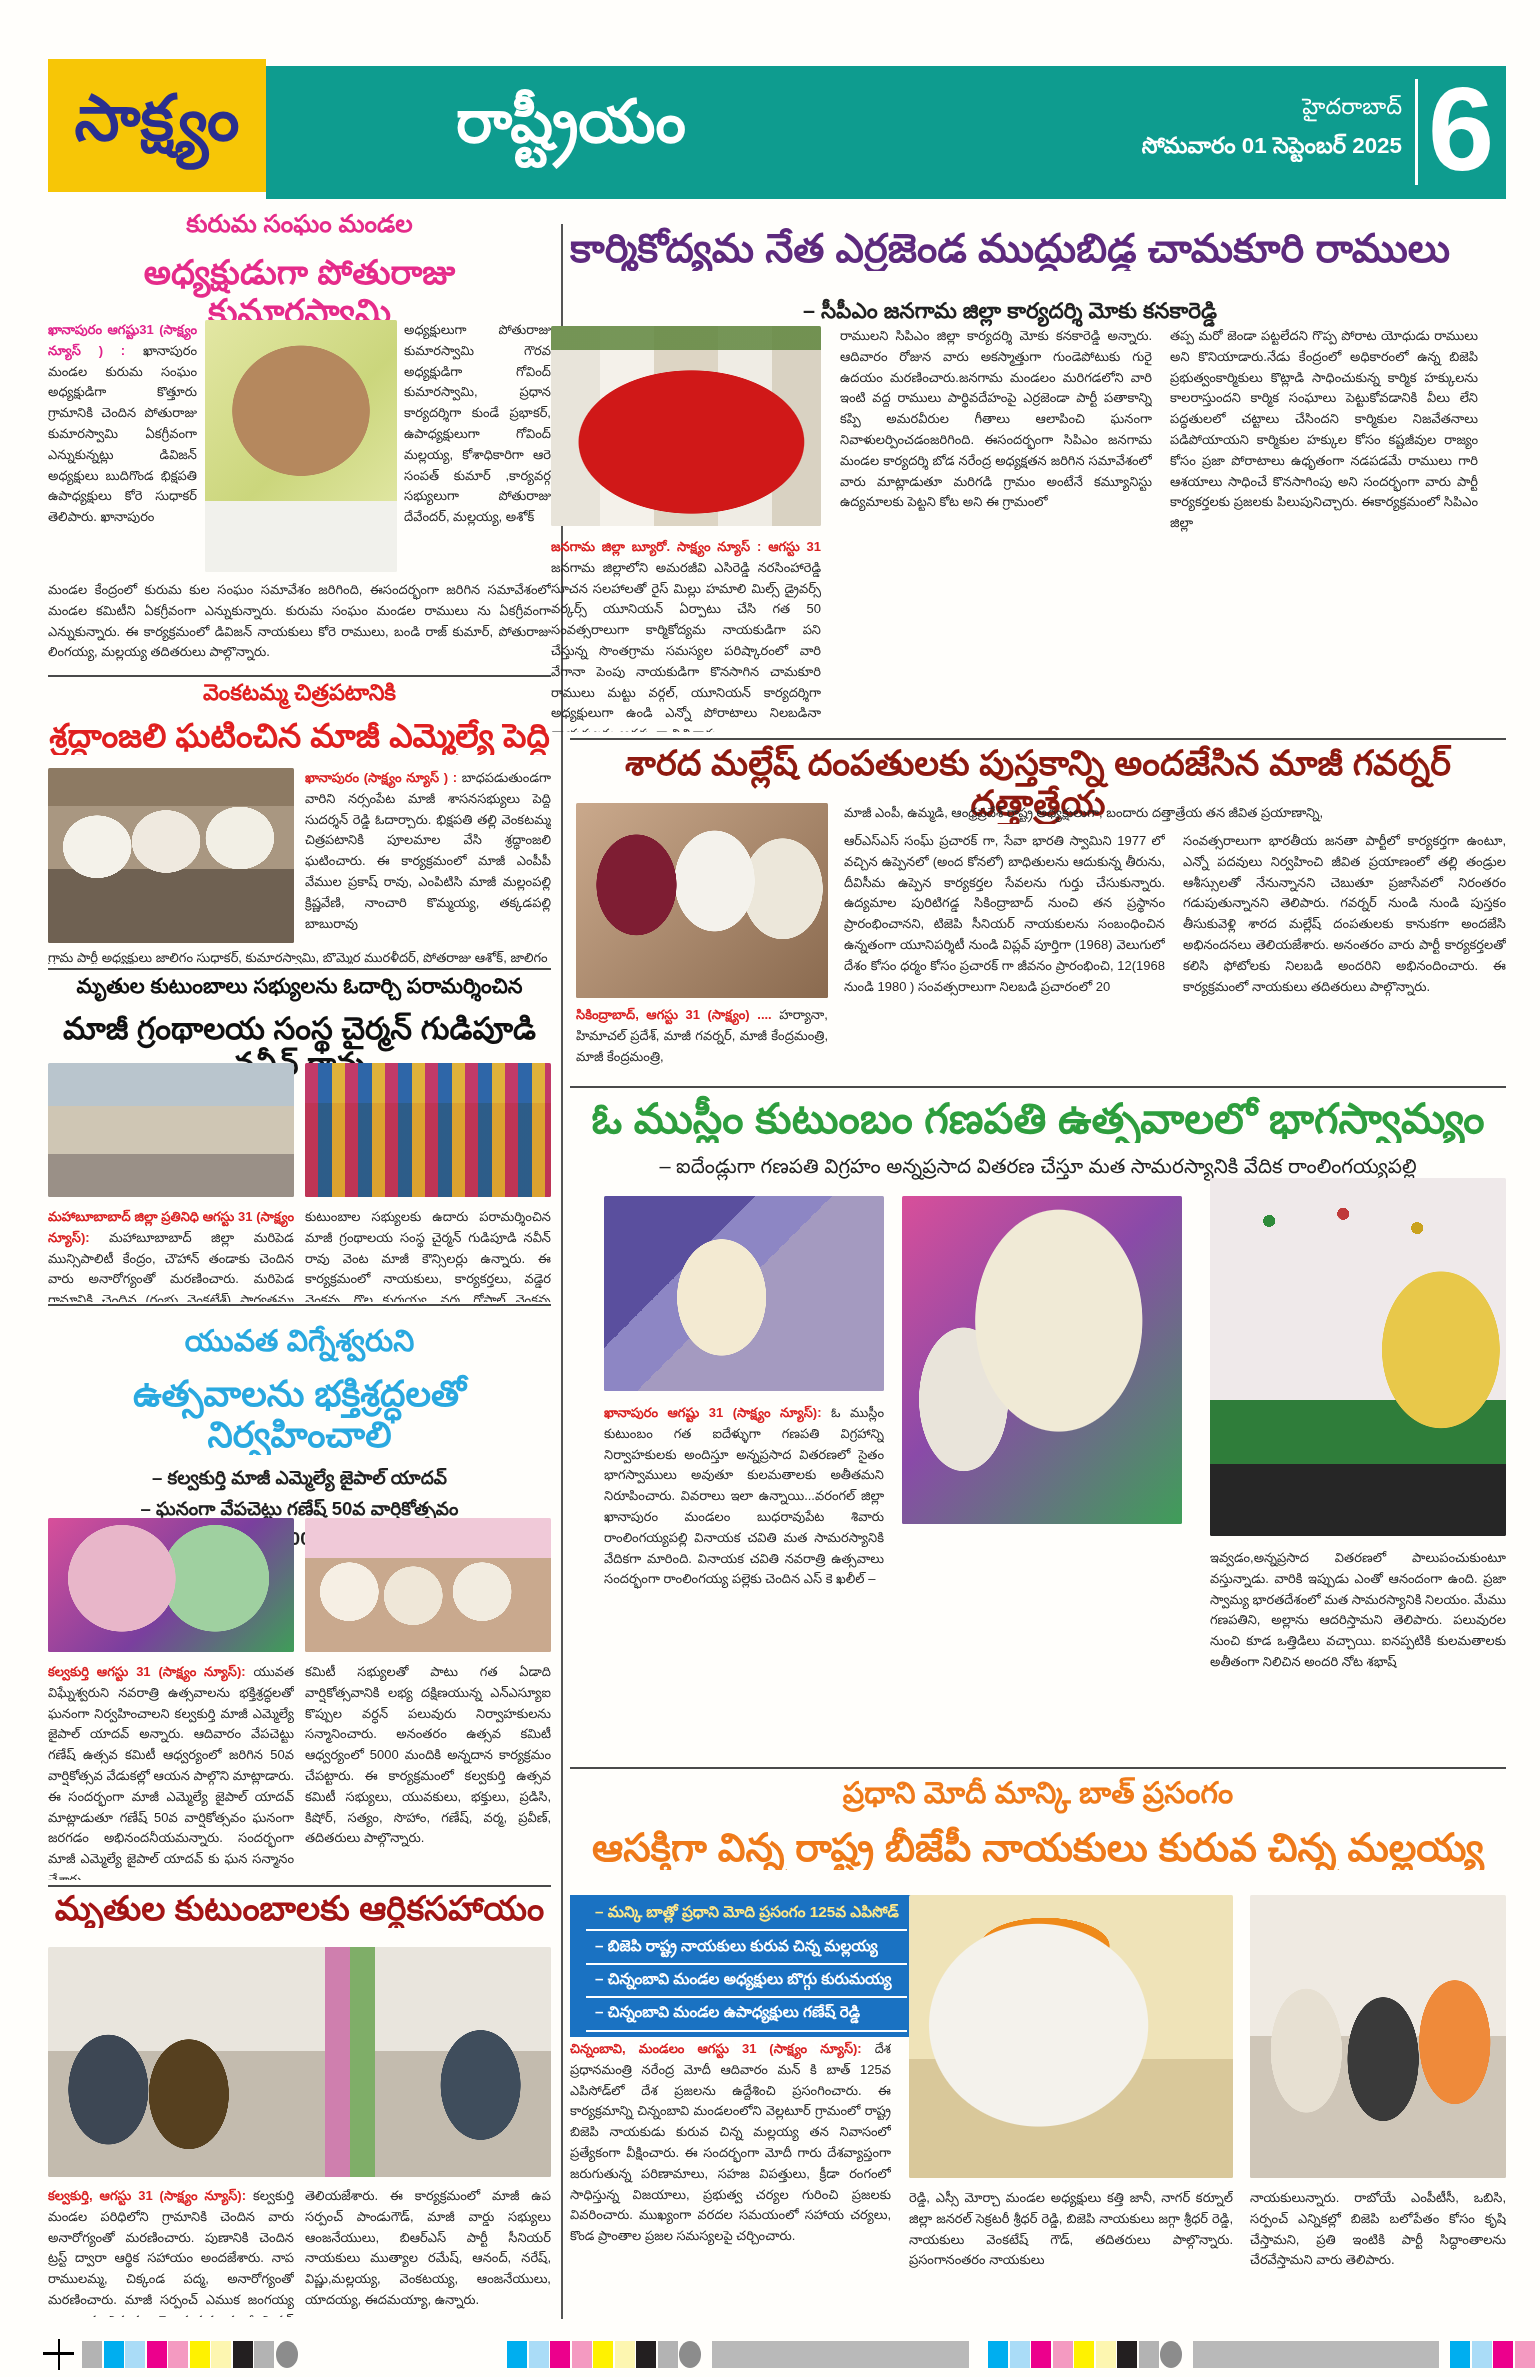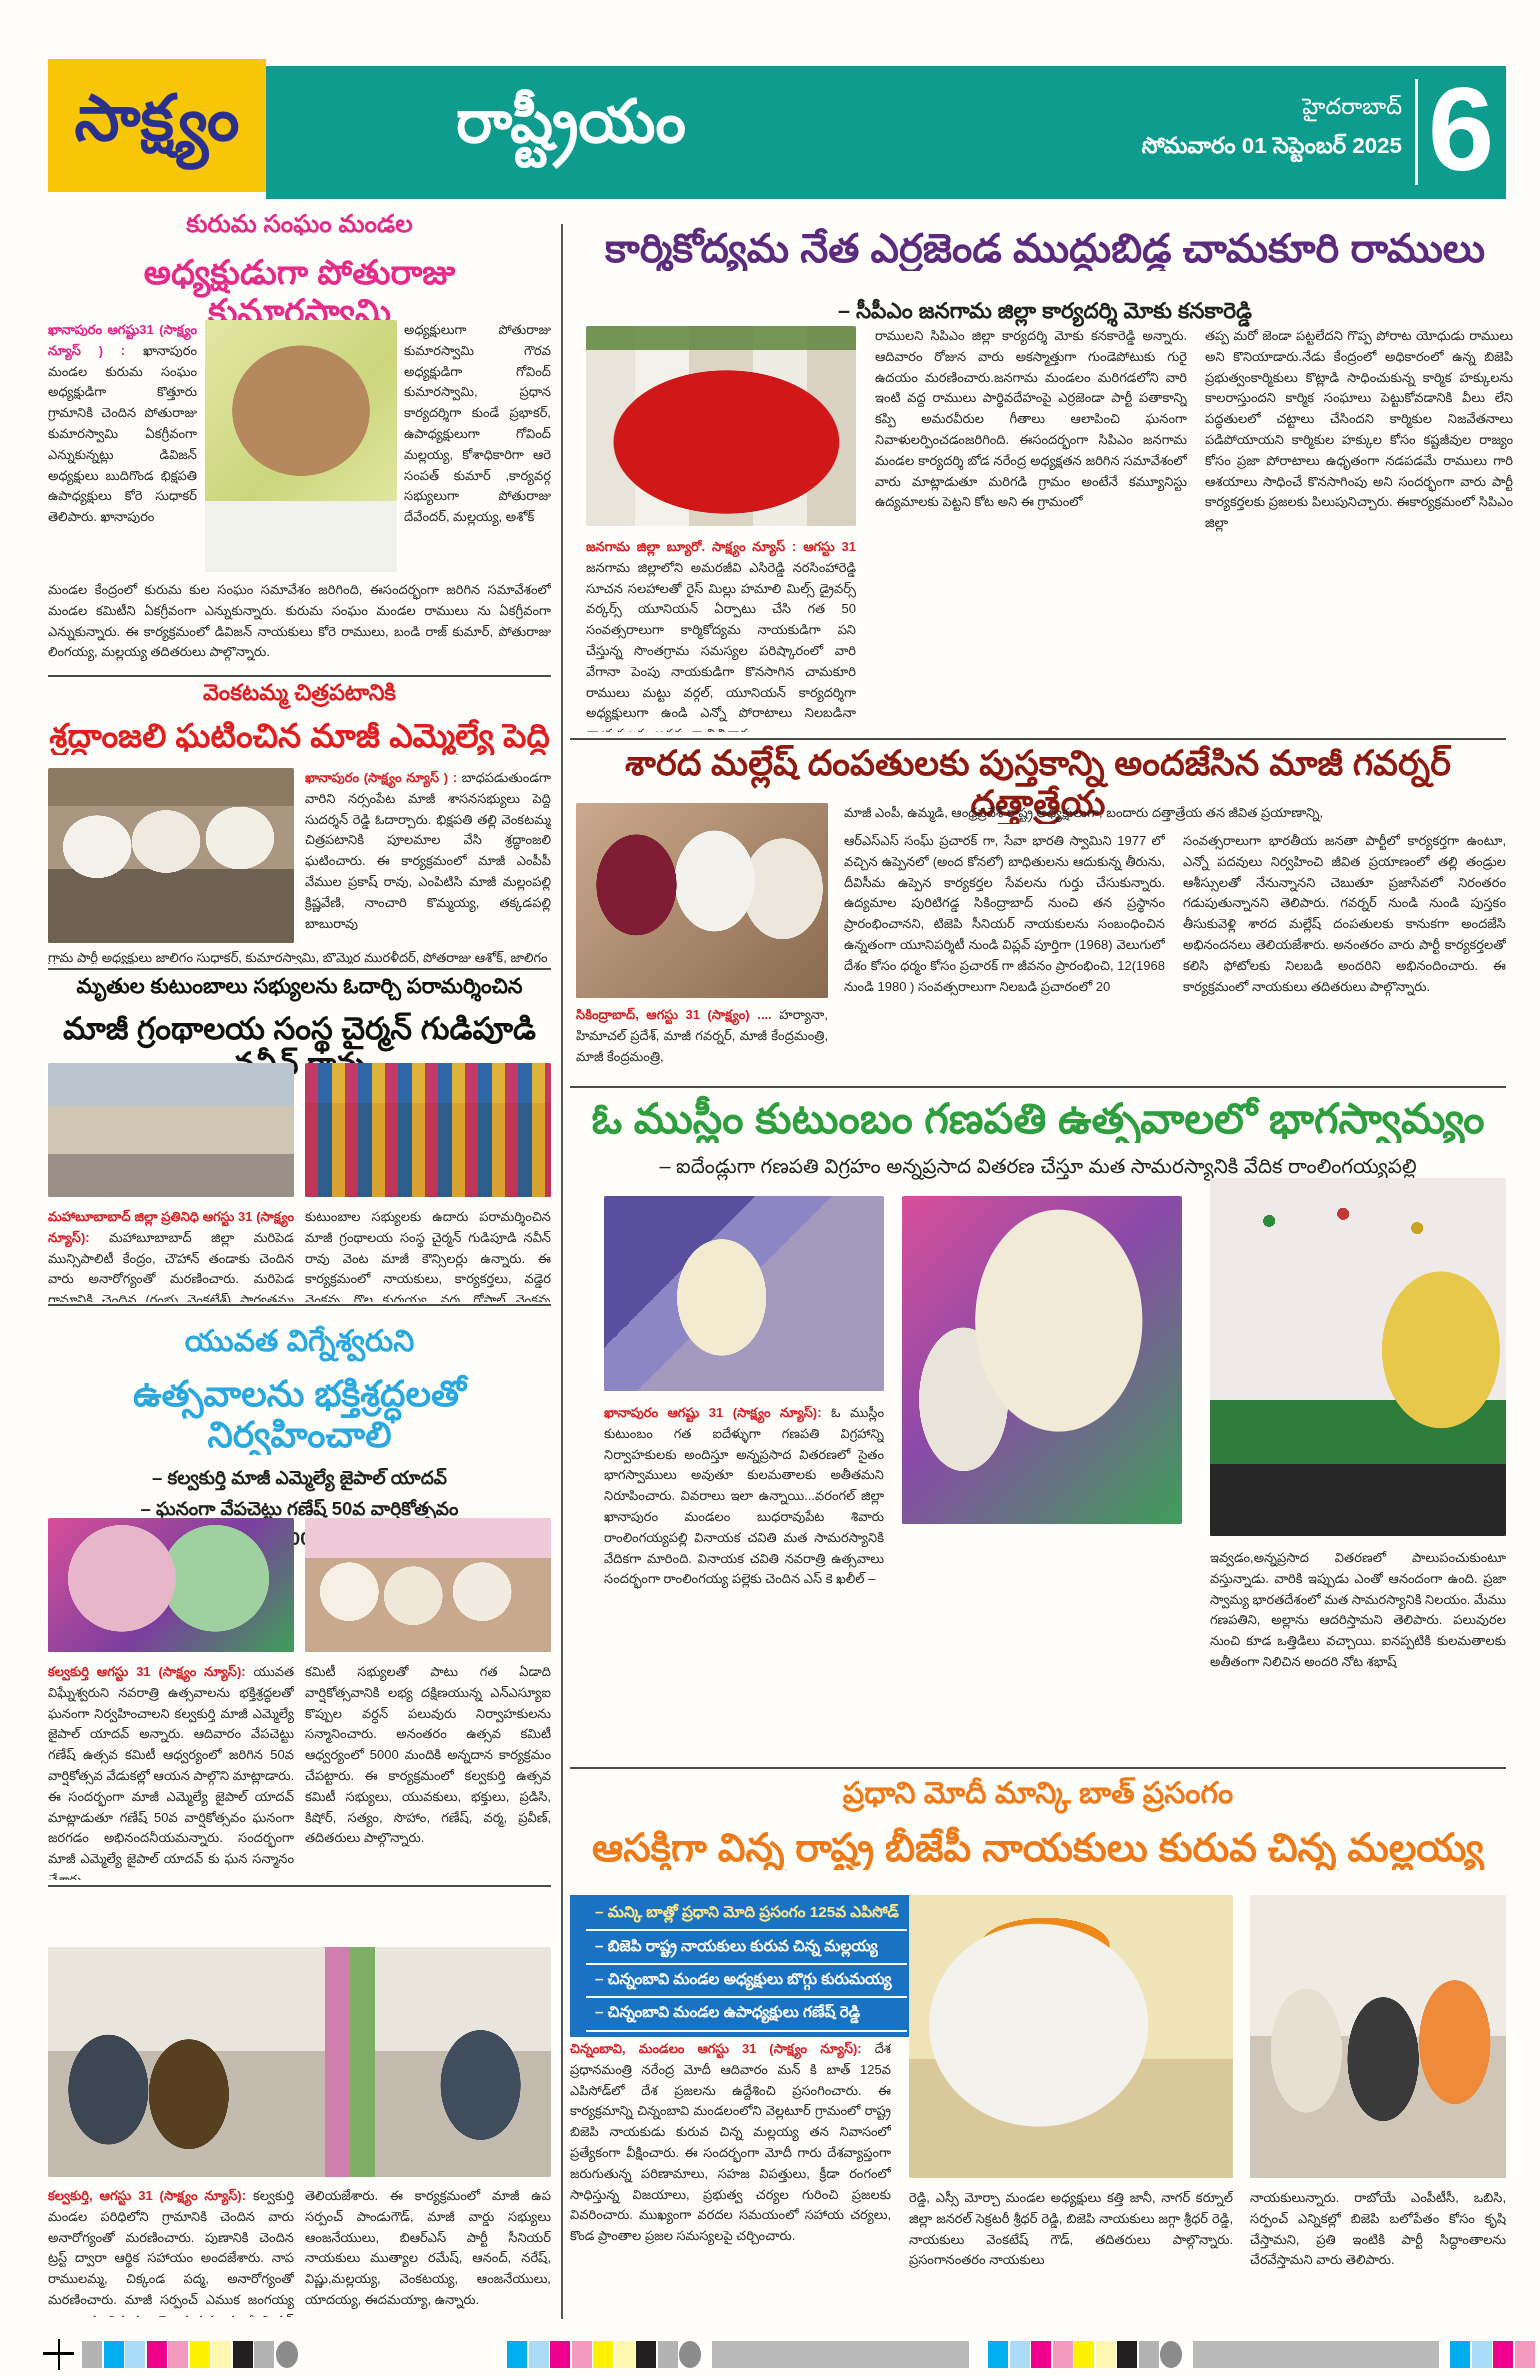--- a/index.html
+++ b/index.html
@@ -120,34 +120,35 @@
       linear-gradient(180deg,#f0c9d8 0 30%,#c9a98e 30% 100%);"></div>
     <div class="abs body" style="left:0;top:353px;width:246px;height:218px;">
       <span class="dl" style="color:#d92121;">కల్వకుర్తి ఆగస్టు 31 (సాక్ష్యం న్యూస్):</span>
       <span>యువత విఘ్నేశ్వరుని నవరాత్రి ఉత్సవాలను భక్తిశ్రద్ధలతో ఘనంగా నిర్వహించాలని కల్వకుర్తి మాజీ ఎమ్మెల్యే జైపాల్ యాదవ్ అన్నారు. ఆదివారం వేపచెట్టు గణేష్ ఉత్సవ కమిటీ ఆధ్వర్యంలో జరిగిన 50వ వార్షికోత్సవ వేడుకల్లో ఆయన పాల్గొని మాట్లాడారు. ఈ సందర్భంగా మాజీ ఎమ్మెల్యే జైపాల్ యాదవ్ మాట్లాడుతూ గణేష్ 50వ వార్షికోత్సవం ఘనంగా జరగడం అభినందనీయమన్నారు. సందర్భంగా మాజీ ఎమ్మెల్యే జైపాల్ యాదవ్ కు ఘన సన్మానం చేశారు.</span>
     </div>
     <div class="abs body" style="left:257px;top:353px;width:246px;height:218px;">కమిటీ సభ్యులతో పాటు గత ఏడాది వార్షికోత్సవానికి లభ్య దక్షిణయున్న ఎన్ఎస్యూఐ కొప్పుల వర్ధన్ పలువురు నిర్వాహకులను సన్మానించారు. అనంతరం ఉత్సవ కమిటీ ఆధ్వర్యంలో 5000 మందికి అన్నదాన కార్యక్రమం చేపట్టారు. ఈ కార్యక్రమంలో కల్వకుర్తి ఉత్సవ కమిటీ సభ్యులు, యువకులు, భక్తులు, ప్రడిసి, కిషోర్, సత్యం, సొహాం, గణేష్, వర్మ, ప్రవీణ్, తదితరులు పాల్గొన్నారు.</div>
   </div>
   <div class="rule-h" style="left:48px;top:1885px;width:503px;"></div>
 
   <div class="abs" style="left:48px;top:1889px;width:503px;height:429px;">
+    <div class="headline center" style="font-size:34px;color:#a31515;">మృతుల కుటుంబాలకు ఆర్థికసహాయం</div>
     <div class="photo" style="left:0;top:58px;width:503px;height:230px;background:
       radial-gradient(ellipse 8% 24% at 12% 62%,#3d4754 0 99%,transparent 100%),
       radial-gradient(ellipse 8% 24% at 28% 64%,#56401f 0 99%,transparent 100%),
       radial-gradient(ellipse 8% 24% at 86% 60%,#3f4d5c 0 99%,transparent 100%),
       linear-gradient(90deg,rgba(0,0,0,0) 55%,#cf7fae 55% 60%,#7fae68 60% 65%,rgba(0,0,0,0) 65%),
       linear-gradient(180deg,#e9e5dd 0 45%,#c3bbae 45% 100%);"></div>
     <div class="abs body" style="left:0;top:297px;width:246px;height:131px;">
       <span class="dl" style="color:#d92121;">కల్వకుర్తి, ఆగస్టు 31 (సాక్ష్యం న్యూస్):</span>
       <span>కల్వకుర్తి మండల పరిధిలోని గ్రామానికి చెందిన వారు అనారోగ్యంతో మరణించారు. పుణానికి చెందిన ట్రస్ట్ ద్వారా ఆర్థిక సహాయం అందజేశారు. నాప రాములమ్మ, చిక్కండ పద్మ, అనారోగ్యంతో మరణించారు. మాజీ సర్పంచ్ ఎముక జంగయ్య ద్వారా ఈ విషయం తెలుసుకున్న మాజీ మిషన్ భగీరథ వైస్ చైర్మన్ ఉప్పల వెంకటేష్ ఆ కుటుంబ సభ్యులతో ఫోన్లో మాట్లాడి అధైర్య పడొద్దు అండగా ఉంటామని భరోసాని ఇచ్చారు.</span>
     </div>
     <div class="abs body" style="left:257px;top:297px;width:246px;height:131px;">తెలియజేశారు. ఈ కార్యక్రమంలో మాజీ ఉప సర్పంచ్ పాండుగౌడ్, మాజీ వార్డు సభ్యులు ఆంజనేయులు, బిఆర్ఎస్ పార్టీ సీనియర్ నాయకులు ముత్యాల రమేష్, ఆనంద్, నరేష్, విష్ణు,మల్లయ్య, వెంకటయ్య, ఆంజనేయులు, యాదయ్య, ఈదమయ్యా, ఉన్నారు.</div>
   </div>
 
-  <div class="abs" style="left:577px;top:225px;width:936px;height:510px;">
+  <div class="abs" style="left:542px;top:225px;width:936px;height:510px;">
     <div class="headline center" style="font-size:40px;color:#5e2a7e;">కార్మికోద్యమ నేత ఎర్రజెండ ముద్దుబిడ్డ చామకూరి రాములు</div>
     <div class="subhead center" style="font-size:21.6px;color:#222;margin-top:27px;">– సీపీఎం జనగామ జిల్లా కార్యదర్శి మోకు కనకారెడ్డి</div>
     <div class="photo" style="left:9px;top:101px;width:270px;height:200px;background:
       radial-gradient(ellipse 42% 36% at 52% 58%,#d01818 0 99%,transparent 100%),
       linear-gradient(180deg,rgba(96,134,62,.85) 0 12%,rgba(0,0,0,0) 12%),
       linear-gradient(90deg,#e8e4da 0 18%,#f4f1ea 18% 38%,#ddd5c4 38% 62%,#efece4 62% 82%,#d9d2c2 82% 100%);"></div>
     <div class="abs body" style="left:9px;top:312px;width:270px;height:195px;">
       <span class="dl" style="color:#d92121;">జనగామ జిల్లా బ్యూరో. సాక్ష్యం న్యూస్ : ఆగస్టు 31</span>
       <span>జనగామ జిల్లాలోని అమరజీవి ఎసిరెడ్డి నరసింహారెడ్డి సూచన సలహాలతో రైస్ మిల్లు హమాలి మిల్స్ డ్రైవర్స్ వర్కర్స్ యూనియన్ ఏర్పాటు చేసి గత 50 సంవత్సరాలుగా కార్మికోద్యమ నాయకుడిగా పని చేస్తున్న సొంతగ్రామ సమస్యల పరిష్కారంలో వారి వేగానా పెంపు నాయకుడిగా కొనసాగిన చామకూరి రాములు మట్టు వర్గల్, యూనియన్ కార్యదర్శిగా అధ్యక్షులుగా ఉండి ఎన్నో పోరాటాలు నిలబడినా నాయకులను ఆదర్శంగా నిలిచారు.</span>
     </div>

